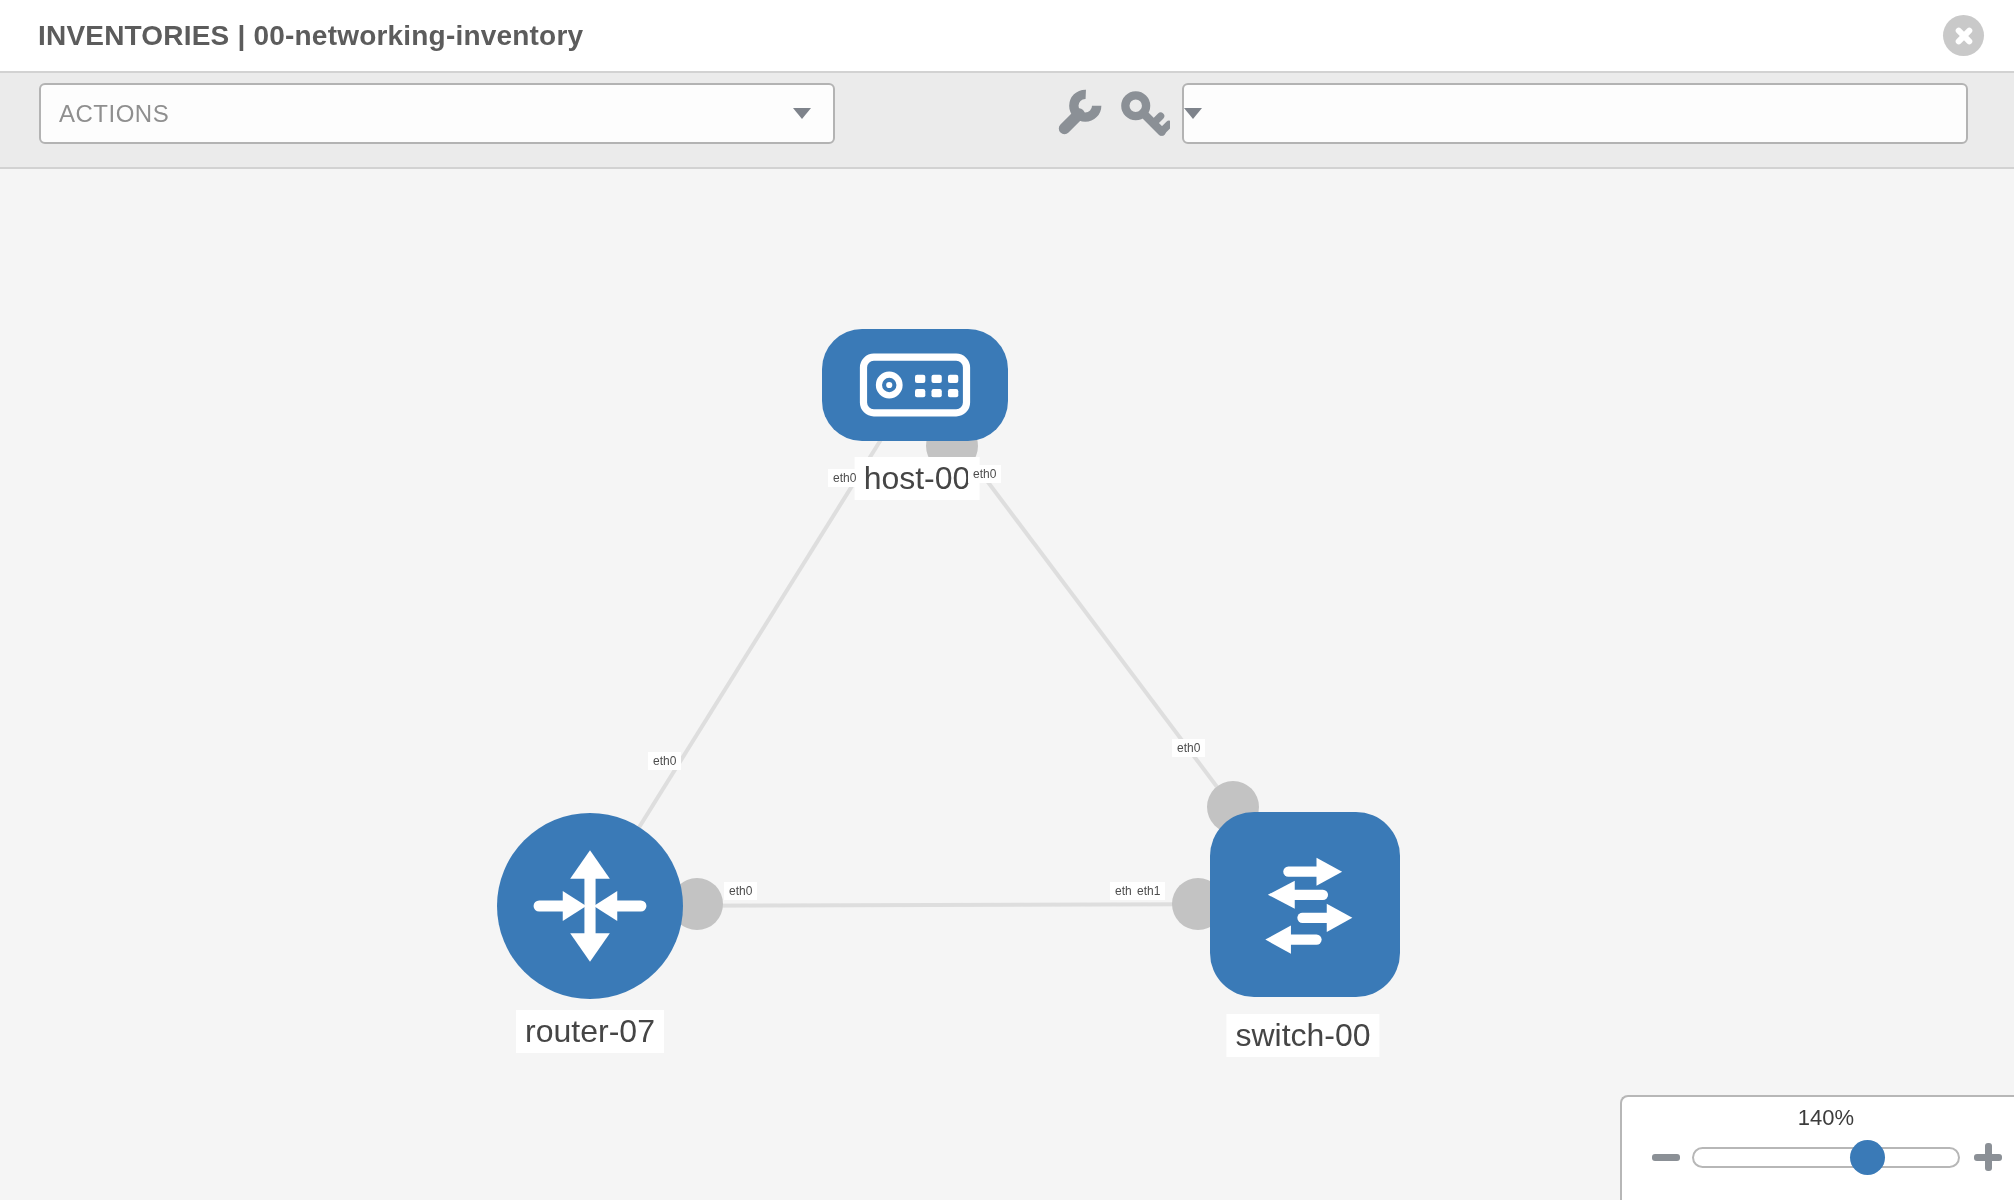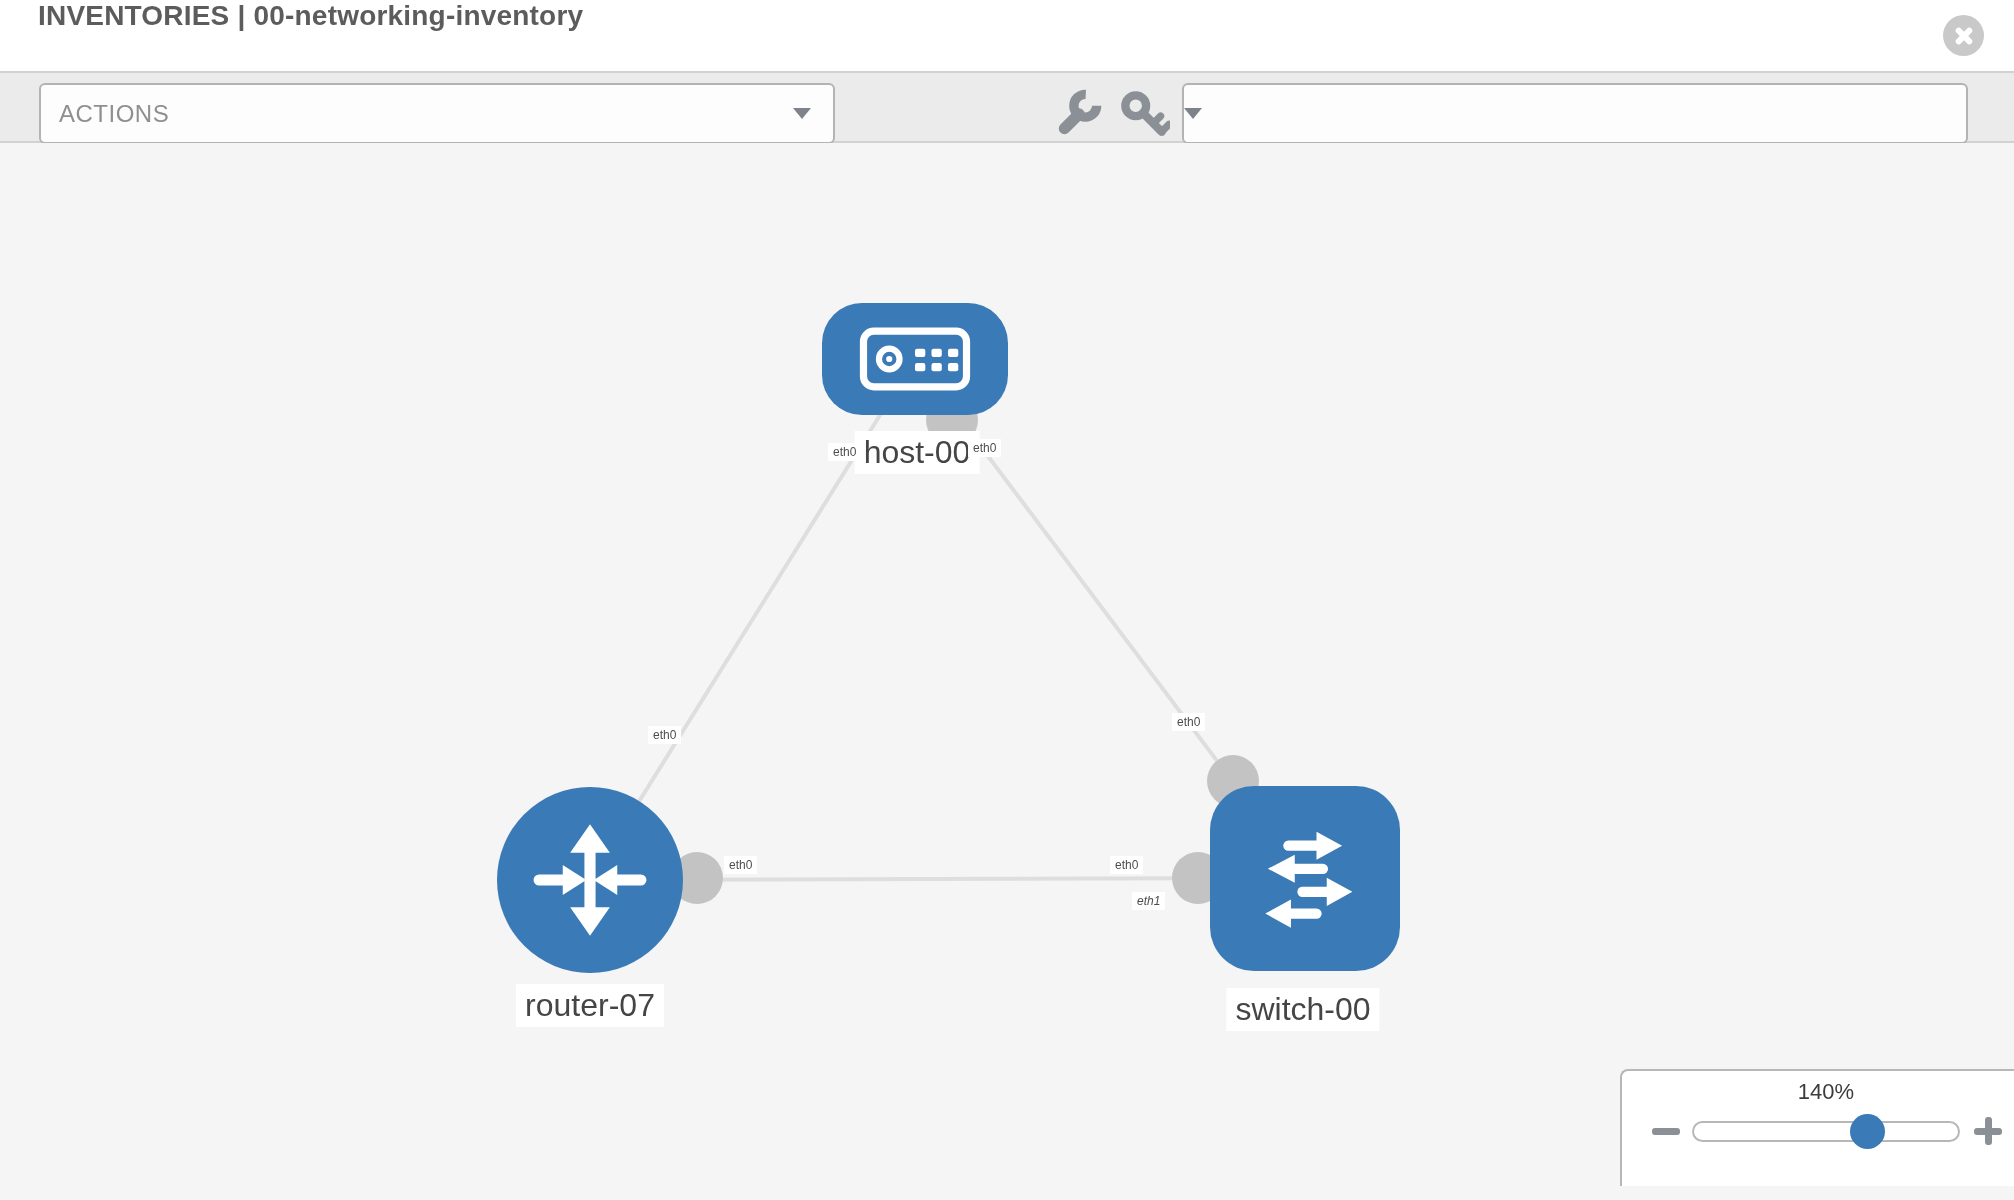--- a/index.html
+++ b/index.html
@@ -3,33 +3,33 @@
 <meta charset="utf-8">
 <style>
   * { margin:0; padding:0; box-sizing:border-box; }
   html,body { width:2014px; height:1200px; overflow:hidden;
     font-family:"Liberation Sans", sans-serif; background:#f5f5f5; }
 
   .app { position:relative; width:2014px; height:1200px; }
 
   
   .hdr { position:relative; height:73px; background:#ffffff;
-    border-bottom:2px solid #d2d2d2; display:flex; }
+    border-bottom:2px solid #d2d2d2; display:flex; align-items:center; }
   .hdr-title { margin-left:38px; font-size:28px; font-weight:bold; color:#5c5c5c; letter-spacing:.2px; }
   .close-btn { position:absolute; right:30px; top:15px; width:41px; height:41px;
     border-radius:50%; background:#c9c9c9; display:flex; align-items:center; justify-content:center;
     cursor:pointer; }
   .close-x { position:relative; width:19px; height:19px; }
   .close-x::before,.close-x::after { content:""; position:absolute; left:50%; top:50%;
     width:21px; height:6px; background:#fff; border-radius:3px; }
   .close-x::before { transform:translate(-50%,-50%) rotate(45deg); }
   .close-x::after  { transform:translate(-50%,-50%) rotate(-45deg); }
 
   
-  .toolbar { position:relative; height:70px; background:#ebebeb; border-bottom:2px solid #d2d2d2; }
+  .toolbar { position:relative; height:96px; background:#ebebeb; border-bottom:2px solid #d2d2d2; }
   .combo { position:absolute; top:10px; height:61px; background:#fdfdfd;
     border:2px solid #b3b3b3; border-radius:6px; display:flex; align-items:center; }
   .combo-actions { left:39px; width:796px; }
   .combo-search  { left:1182px; width:786px; }
   .combo-label { margin-left:18px; font-size:24px; color:#8f8f8f; letter-spacing:.5px; flex:1; }
   .combo-input { flex:1; margin-left:18px; border:none; outline:none; background:transparent;
     font-family:"Liberation Sans",sans-serif; font-size:24px; color:#666; }
   .combo-input::placeholder { color:#8f8f8f; opacity:1; letter-spacing:.5px; }
   .caret { width:0; height:0; margin-right:22px;
     border-left:9px solid transparent; border-right:9px solid transparent;
@@ -161,21 +161,21 @@
     <div class="lbl node-lbl" style="left:917px; top:288px;">host-00</div>
     <div class="lbl node-lbl" style="left:590px; top:841px;">router-07</div>
     <div class="lbl node-lbl" style="left:1303px; top:845px;">switch-00</div>
 
     <div class="lbl port-lbl" style="left:828px; top:300px;">eth0</div>
     <div class="lbl port-lbl" style="left:968px; top:296px;">eth0</div>
     <div class="lbl port-lbl" style="left:648px; top:583px;">eth0</div>
     <div class="lbl port-lbl" style="left:1172px; top:570px;">eth0</div>
     <div class="lbl port-lbl" style="left:724px; top:713px;">eth0</div>
     <div class="lbl port-lbl" style="left:1110px; top:713px;">eth0</div>
-    <div class="lbl port-lbl" style="left:1132px; top:749px;font-style:italic;">eth1</div>
+    <div class="lbl port-lbl" style="left:1132px; top:713px;">eth1</div>
 
     <div class="zoom-panel">
       <div class="zoom-level">140%</div>
       <div class="zoom-minus"></div>
       <div class="zoom-track">
         <div class="zoom-thumb"></div>
       </div>
       <div class="zoom-plus"></div>
     </div>
 

